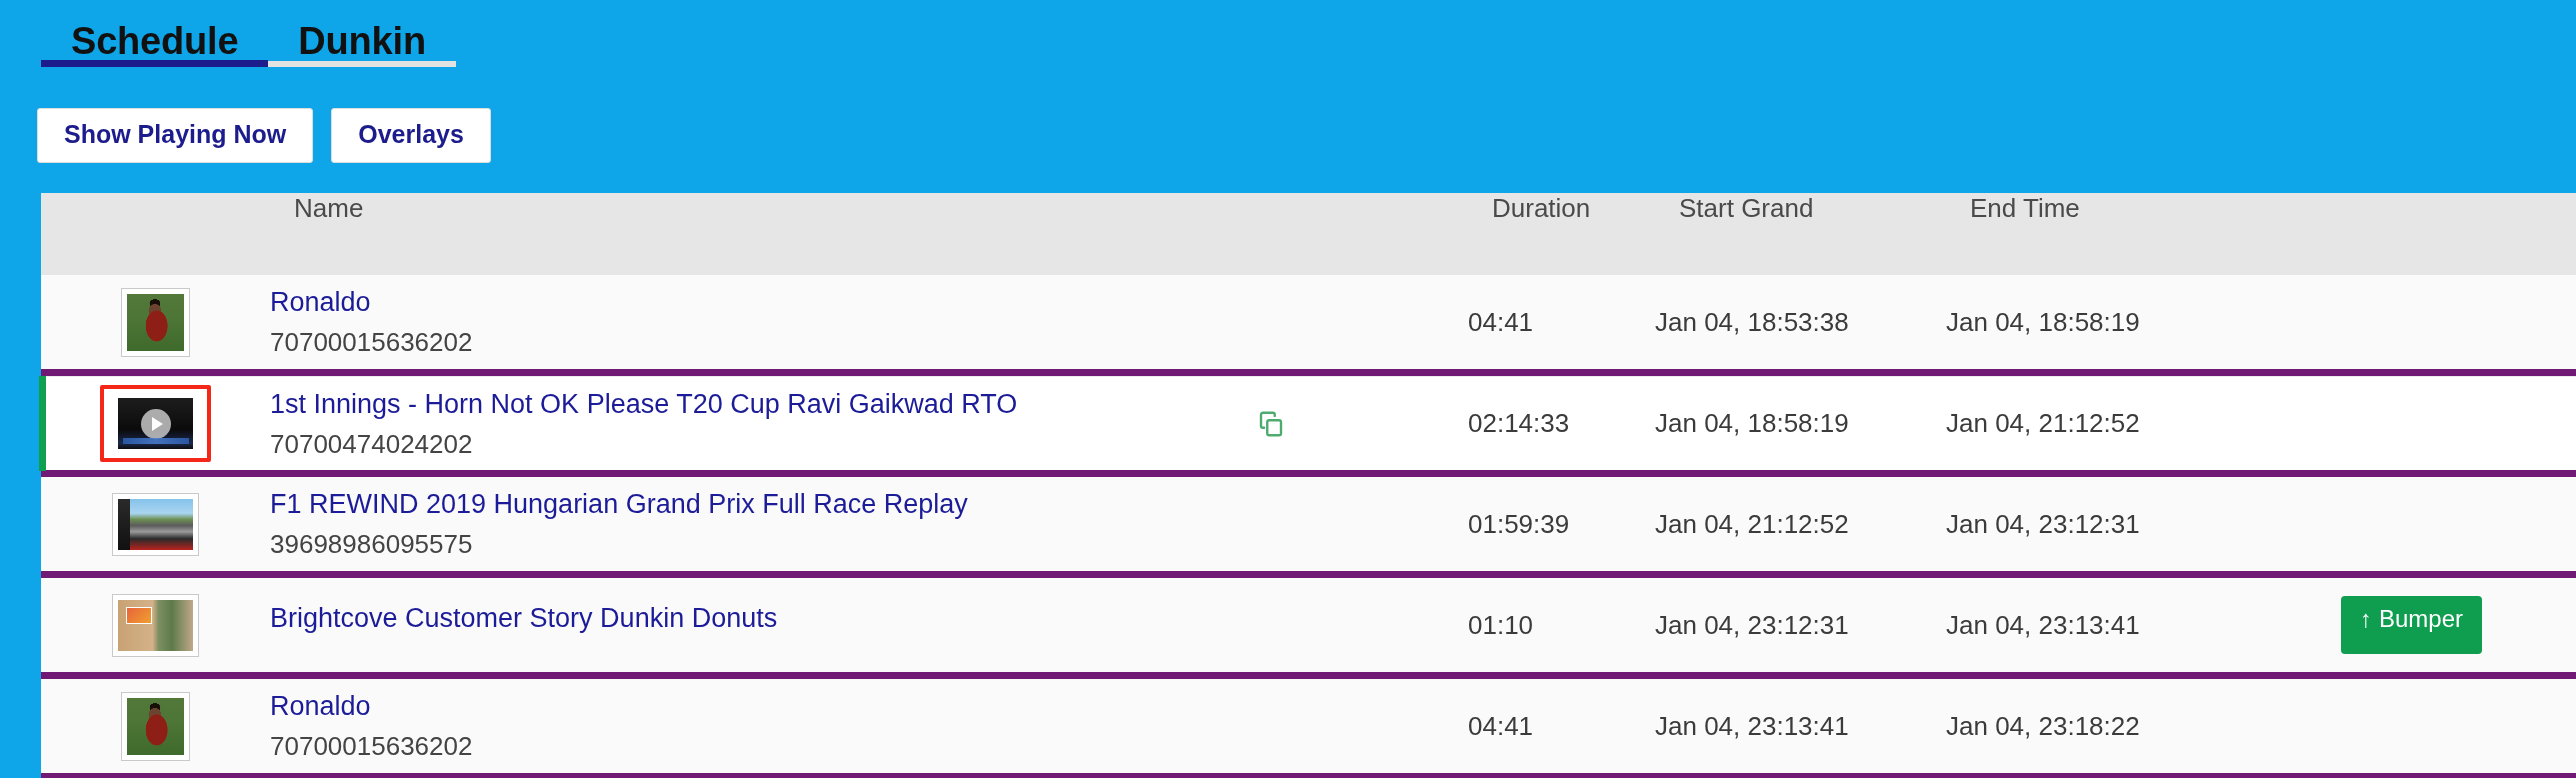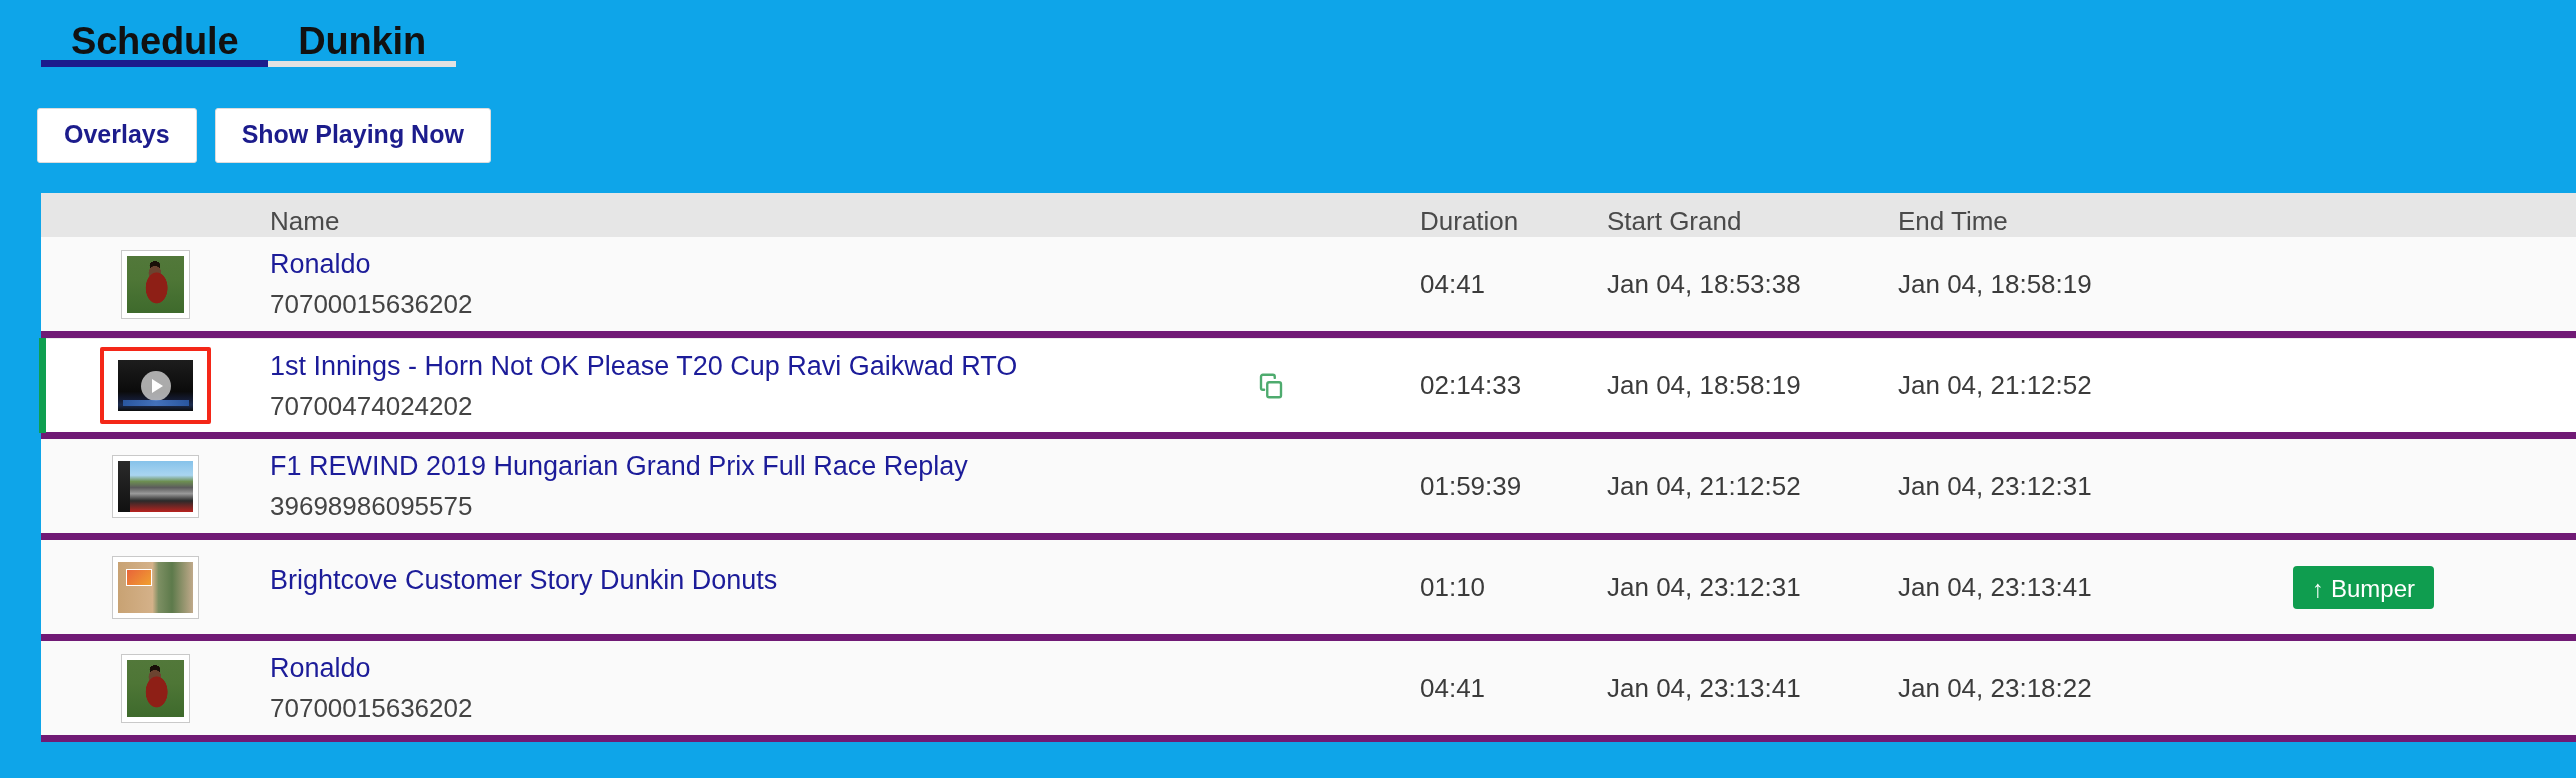--- a/index.html
+++ b/index.html
@@ -78,23 +78,24 @@
 
   
   .table {
     position: absolute;
     left: 41px;
     top: 193px;
     width: 2535px;
   }
   .thead {
     display: flex;
-    align-items: flex-end;
+    align-items: flex-start;
     background: #e6e6e6;
-    height: 44px;
+    height: 82px;
+    padding-left: 24px;
   }
   .tbody { }
   .trow {
     display: flex;
     align-items: center;
     position: relative;
     height: 101px;
     background: #fafafa;
     border-bottom: 7px solid #701a75;
   }
@@ -109,21 +110,21 @@
     top: -1px;
     bottom: -1px;
     width: 7px;
     background: #0e9f4f;
   }
 
   
   .col-thumb  { width: 229px; flex: 0 0 229px; display: flex; align-items: center; justify-content: center; }
   .col-name   { width: 986px; flex: 0 0 986px; padding-left: 0px; }
   .col-icon   { width: 164px; flex: 0 0 164px; display: flex; align-items: center; justify-content: flex-start; }
-  .col-dur    { width: 187px; flex: 0 0 187px; }
+  .col-dur    { width: 187px; flex: 0 0 187px; margin-left: 48px; }
   .col-start  { width: 291px; flex: 0 0 291px; }
   .col-end    { width: 296px; flex: 0 0 296px; }
   .col-badge  { flex: 1 1 auto; display: flex; align-items: center; justify-content: flex-start; padding-left: 99px; }
 
   .th {
     font-size: 26px;
     color: #4a4a4a;
     font-weight: normal;
     font-family: "Liberation Sans", sans-serif;
   }
@@ -229,21 +230,21 @@
     font-family: "Liberation Sans", sans-serif;
   }
 
   .copy-icon { width: 30px; height: 32px; cursor: pointer; }
 
   .badge {
     background: #0f9d4f;
     color: #ffffff;
     font-size: 24px;
     border-radius: 4px;
-    padding: 11px 19px 8px 19px;
+    padding: 11px 19px 23px 19px;
     line-height: 1;
     white-space: nowrap;
     cursor: pointer;
     font-family: "Liberation Sans", sans-serif;
   }
   .badge .arrow { margin-right: 7px; }
 </style>
 </head>
 <body>
 
@@ -254,22 +255,22 @@
       <span class="tab-label">Schedule</span>
       <span class="tab-underline"></span>
     </div>
     <div class="tab">
       <span class="tab-label">Dunkin</span>
       <span class="tab-underline"></span>
     </div>
   </div>
 
   <div class="actions">
+    <button class="btn">Show Playing Now</button>
     <button class="btn">Overlays</button>
-    <button class="btn">Show Playing Now</button>
   </div>
 
   <div class="table">
 
     <div class="thead">
       <div class="col-thumb"></div>
       <div class="col-name">
         <span class="th">Name</span>
       </div>
       <div class="col-icon"></div>

